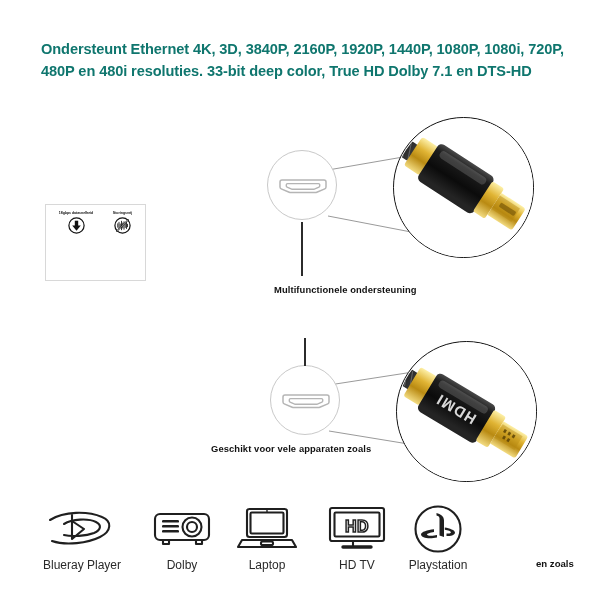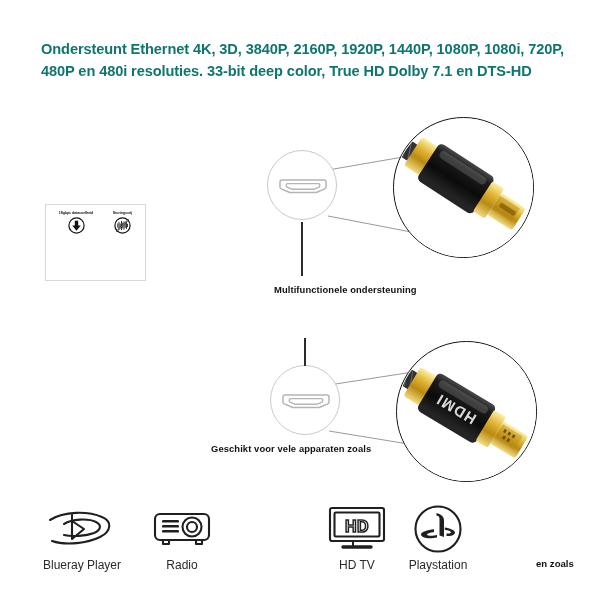--- a/index.html
+++ b/index.html
@@ -360,23 +360,37 @@
           <circle cx="40" cy="20" r="9.5"></circle>
           <circle cx="40" cy="20" r="5"></circle>
           <rect x="10" y="13" width="17" height="2.6" rx="1.2" fill="#1f1f1f" stroke="none"></rect>
           <rect x="10" y="18" width="17" height="2.6" rx="1.2" fill="#1f1f1f" stroke="none"></rect>
           <rect x="10" y="23" width="17" height="2.6" rx="1.2" fill="#1f1f1f" stroke="none"></rect>
           <path d="M11 33 v4 h6 v-4"></path>
           <path d="M44 33 v4 h6 v-4"></path>
         </g>
       </svg>
     </div>
-    <div class="device-label">Radio</div>
-  </div>
-
+    <div class="device-label">Dolby</div>
+  </div>
+
+  <div class="device" style="left:197px;">
+    <div class="device-glyph">
+      <svg width="62" height="46" viewBox="0 0 62 46">
+        <g fill="none" stroke="#1f1f1f" stroke-width="2.1" stroke-linejoin="round">
+          <rect x="11" y="3" width="40" height="28" rx="2.5"></rect>
+          <rect x="14.5" y="6.5" width="33" height="21" rx="1.2"></rect>
+          <circle cx="31" cy="5" r="0.9" fill="#1f1f1f" stroke="none"></circle>
+          <path d="M6 34 h50 l4 7 H2 z"></path>
+          <rect x="25" y="35.5" width="12" height="3.6" rx="1.6"></rect>
+        </g>
+      </svg>
+    </div>
+    <div class="device-label">Laptop</div>
+  </div>
 
   <div class="device" style="left:368px;">
     <div class="device-glyph">
       <svg width="50" height="50" viewBox="0 0 50 50">
         <circle cx="25" cy="25" r="22.5" fill="none" stroke="#1f1f1f" stroke-width="2.1"></circle>
         <path d="M23.5 9 C27.5 10.2 31 12 31 16.5 L31 33 L26.5 31.5 L26.5 14.5
                  C26.5 12.8 25.6 11.9 23.5 11.4 Z" fill="#1f1f1f"></path>
         <path d="M31.8 23.4 C36.5 24.3 42 25.8 42 28.6 C42 31 37.8 32.6 33.5 31.9
                  L33.5 29.4 C36 29.9 37.9 29.2 37.9 28.3 C37.9 27.3 35.2 26.4 31.8 25.8 Z" fill="#1f1f1f"></path>
         <path d="M21 25.3 L21 28 C17.2 28.7 14 29.6 14 30.6 C14 31.6 17.6 32.2 21 31.6

